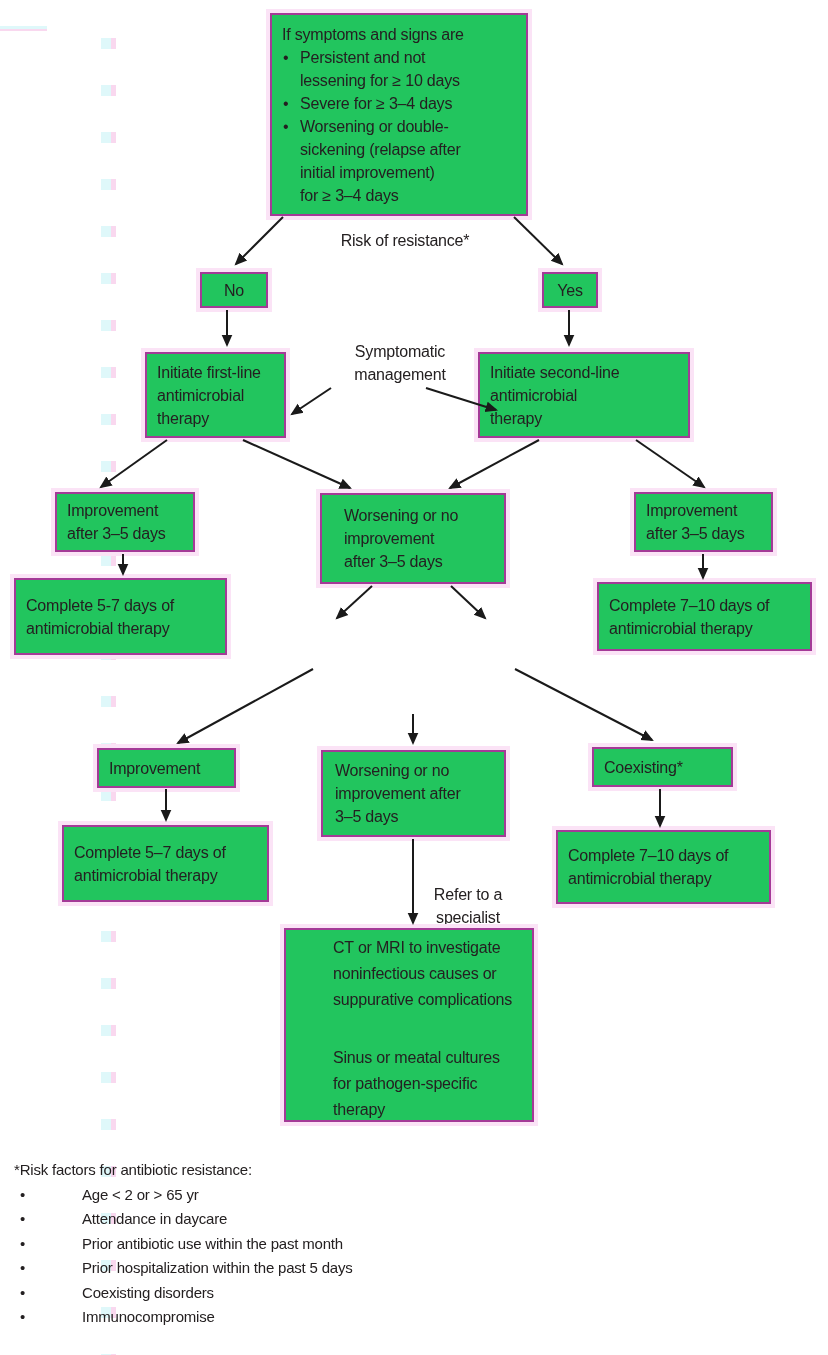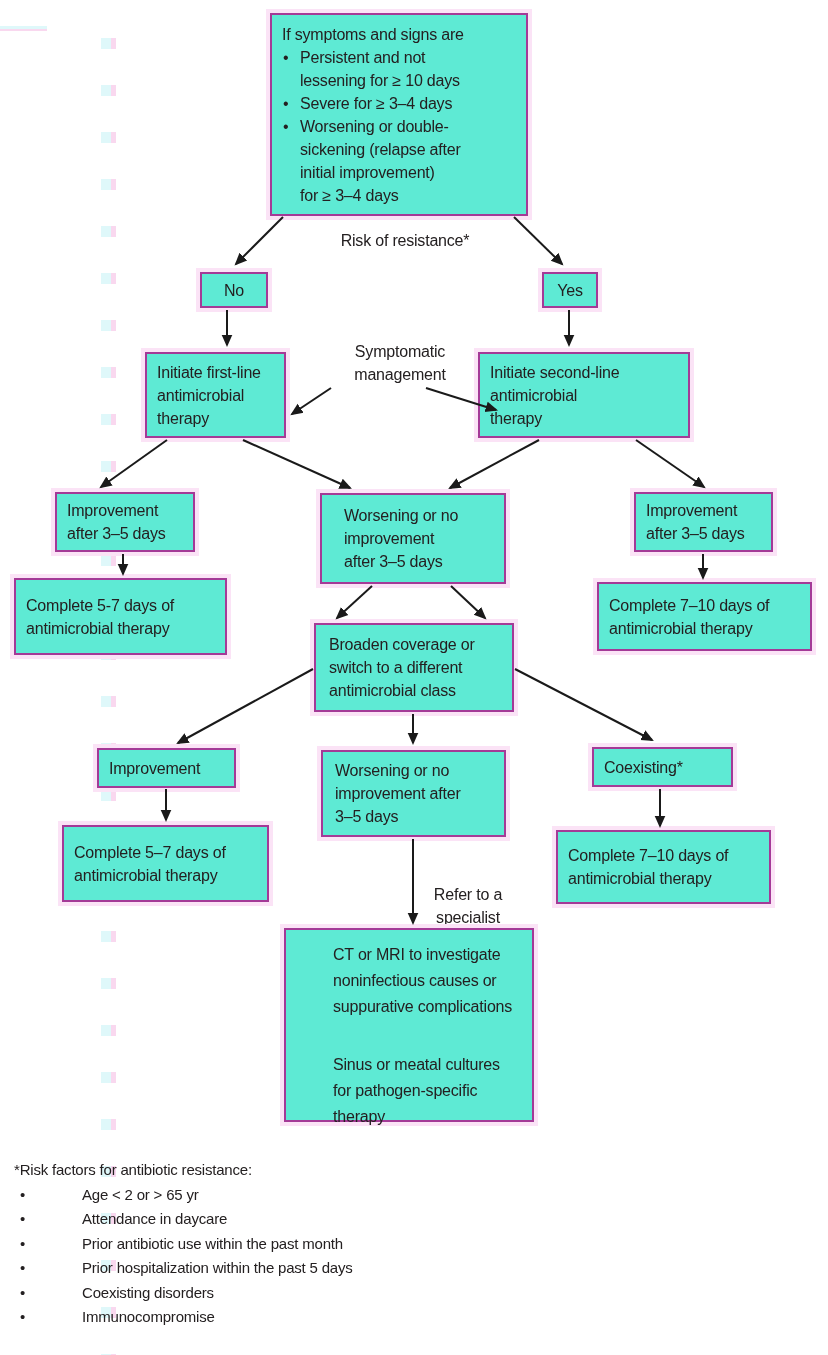--- a/index.html
+++ b/index.html
@@ -6,36 +6,36 @@
   .canvas {
     position:relative; width:828px; height:1355px;
     background:var(--background,#fff);
     font-family:"Liberation Sans","DejaVu Sans",sans-serif;
     color:var(--text,#242021);
     letter-spacing:-0.2px;
     overflow:hidden;
   }
   .box {
     position:absolute; box-sizing:border-box;
-    background:#5eead4;
+    background:#22c55e;
     border:2px solid var(--box-border,#a43a97);
     box-shadow:0 0 0 4px var(--box-halo,#fbe3f6);
     font-size:16px; line-height:23px;
     display:flex; flex-direction:column; justify-content:center;
     padding:5px 8px 5px 10px;
     z-index:2;
   }
   .box.center { align-items:center; text-align:center; padding:5px 4px; }
   .bullet-row { display:flex; }
   .bullet-col { width:17px; flex:none; padding-left:1px; }
   .label {
     position:absolute; font-size:16px; line-height:23px;
     text-align:center; z-index:2;
   }
-  .ct-box { line-height:26px; justify-content:space-between; padding-top:12px;padding-left:47px; }
+  .ct-box { line-height:26px; justify-content:center; padding-top:12px;padding-left:47px; }
   .ct-para2 { margin-top:32px; }
   .pad-wide { padding-left:22px; }
   .arrow-layer {
     position:absolute; left:0; top:0; z-index:3;
     color:var(--arrow,#1a1a1a); pointer-events:none;
   }
   .footnote { position:absolute; left:14px; top:1158px; width:560px; font-size:15px; line-height:24.5px; z-index:2; }
   .fn-item { position:relative; padding-left:68px; }
   .fn-bullet { position:absolute; left:6px; top:0; }
   .artifact { position:absolute; z-index:1; }
@@ -157,25 +157,20 @@
 
   <div class="box" style="left:14px;top:578px;width:213px;height:77px;">
       <div>Complete 5-7 days of</div>
       <div>antimicrobial therapy</div>
     </div>
   <div class="box" style="left:597px;top:582px;width:215px;height:69px;">
       <div>Complete 7–10 days of</div>
       <div>antimicrobial therapy</div>
     </div>
 
-  <div class="box" style="left:314px;top:623px;width:200px;height:89px;padding-left:13px;">
-      <div>Broaden coverage or</div>
-      <div>switch to a different</div>
-      <div>antimicrobial class</div>
-    </div>
 
   <div class="box" style="left:97px;top:748px;width:139px;height:40px;">
       <div>Improvement</div>
     </div>
   <div class="box" style="left:321px;top:750px;width:185px;height:87px;padding-left:12px;">
       <div>Worsening or no</div>
       <div>improvement after</div>
       <div>3–5 days</div>
     </div>
   <div class="box" style="left:592px;top:747px;width:141px;height:40px;">

